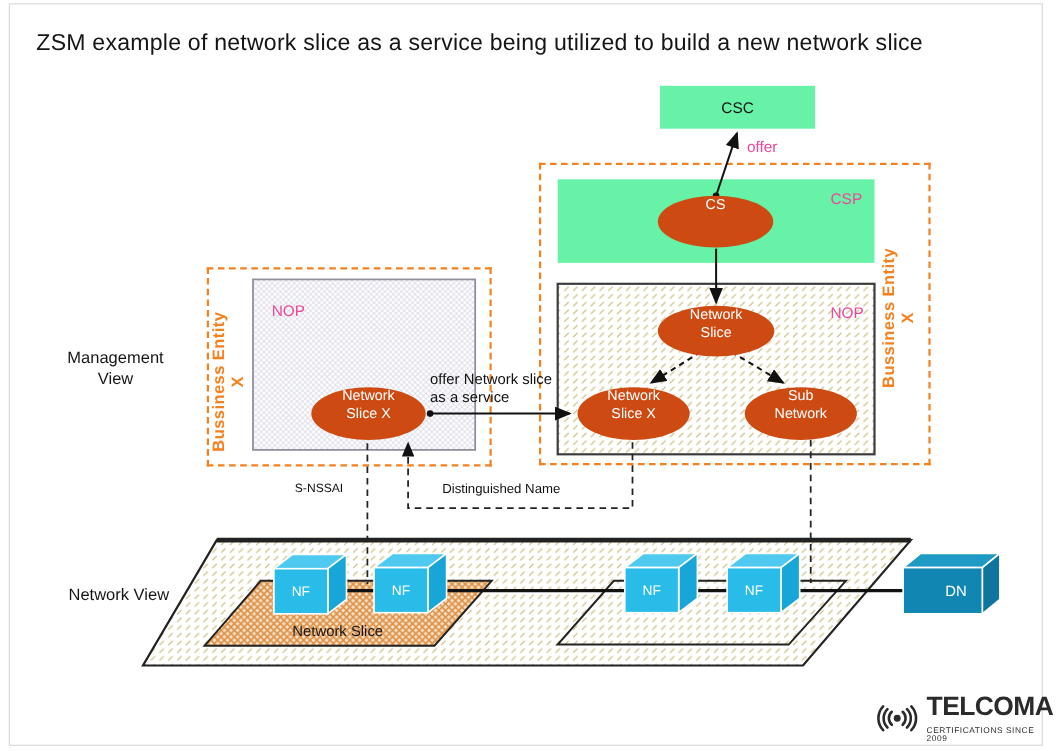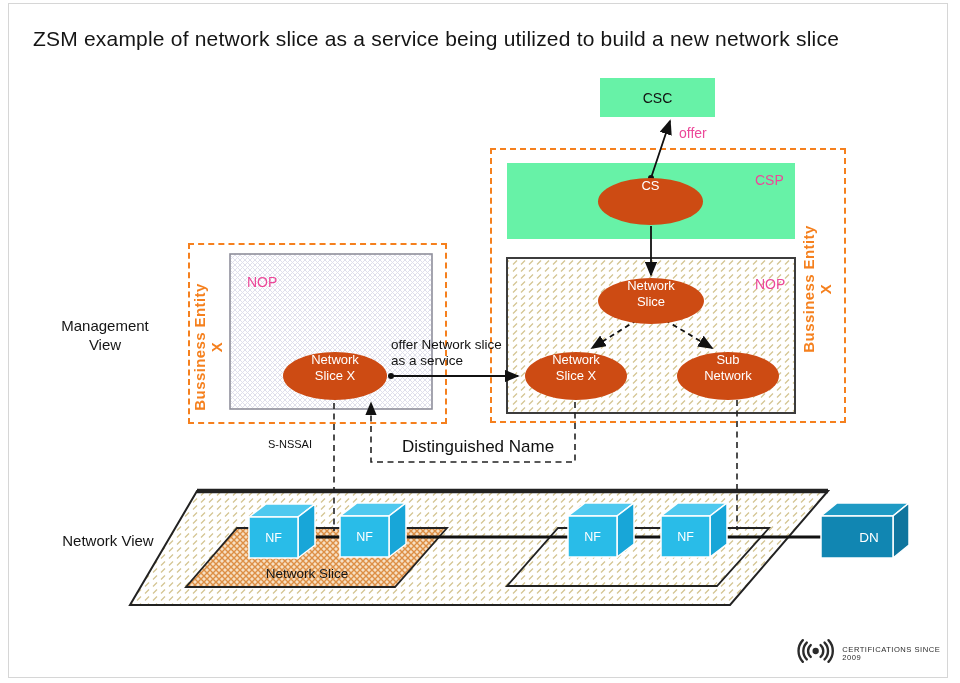--- a/index.html
+++ b/index.html
@@ -5,38 +5,38 @@
   html,body{margin:0;padding:0;}
   body{
     width:960px;height:683px;position:relative;background:#ffffff;
     font-family:"Liberation Sans", sans-serif;color:#111;overflow:hidden;
   }
   .abs{position:absolute;}
   #page-border{left:8px;top:3px;width:938px;height:673px;border:1px solid #d6d6d6;pointer-events:none;}
   #title{left:33px;top:27px;width:900px;font-size:21px;font-weight:500;letter-spacing:.2px;color:#151515;}
   
   .green-box{background:#67F2A7;}
-  #csc-box{left:600px;top:78px;width:115px;height:39px;display:flex;align-items:center;justify-content:center;font-size:14px;}
+  #csc-box{left:600px;top:78px;width:141px;height:39px;display:flex;align-items:center;justify-content:center;font-size:14px;}
   #csp-rect{left:507px;top:163px;width:288px;height:76px;}
   
   .be-box{border:2.5px dashed #F5801E;box-sizing:border-box;background:transparent;}
   #be-left{left:188px;top:243px;width:259px;height:181px;}
   #be-right{left:490px;top:148px;width:356px;height:275px;}
   .be-label{color:#F5801E;font-size:15px;font-weight:bold;letter-spacing:.4px;text-align:center;transform:rotate(-90deg);transform-origin:center;}
   #be-left-label{left:138px;top:330px;width:140px;}
   #be-right-label{left:747px;top:272px;width:140px;}
   
   .lbl{font-size:14px;color:#ec4899;}
   #csp-label{left:755px;top:172px;}
   #nop-right-label{left:755px;top:276px;}
   #nop-left-label{left:247px;top:274px;}
   #offer-top-label{left:679px;top:125px;font-size:14px;}
   #offer-mid-label{left:391px;top:337px;width:124px;text-align:left;font-size:13.5px;line-height:16px;}
   #s-nssai-label{left:268px;top:438px;font-size:11px;}
-  #dname-label{left:402px;top:437px;font-size:17px;}
+  #dname-label{left:402px;top:437px;font-size:12px;}
   .view-label{width:100px;text-align:center;font-size:15px;line-height:19px;color:#151515;}
   #mgmt-view{left:55px;top:316px;}
   #net-view{left:58px;top:531px;}
   
   .ellipse{background:#CD4B13;border-radius:50%;display:flex;justify-content:center;}
   .ellipse .txt{color:#fff;font-size:13px;font-weight:500;text-align:center;line-height:16px;width:66px;}
   #cs-ellipse{left:598px;top:178px;width:105px;height:47px;}
   #cs-ellipse .txt{width:90px;}
   #ns-ellipse{left:598px;top:278px;width:106px;height:46px;}
   #nsx-right-ellipse{left:525px;top:352px;width:102px;height:48px;}
@@ -178,15 +178,16 @@
       <path d="M18,14 A8,8 0 0 0 18,26"></path>
       <path d="M14,11.5 A12,12 0 0 0 14,28.5"></path>
       <path d="M10,9 A16,16 0 0 0 10,31"></path>
       <path d="M28,14 A8,8 0 0 1 28,26"></path>
       <path d="M32,11.5 A12,12 0 0 1 32,28.5"></path>
       <path d="M36,9 A16,16 0 0 1 36,31"></path>
     </g>
     <circle cx="23" cy="20" r="3.2" fill="#2b2b2b"></circle>
   </svg>
   <div id="logo-text">
+    <span id="logo-name">TELCOMA</span>
     <span id="logo-tagline">CERTIFICATIONS SINCE 2009</span>
   </div>
 </div>
 
 </body></html>

